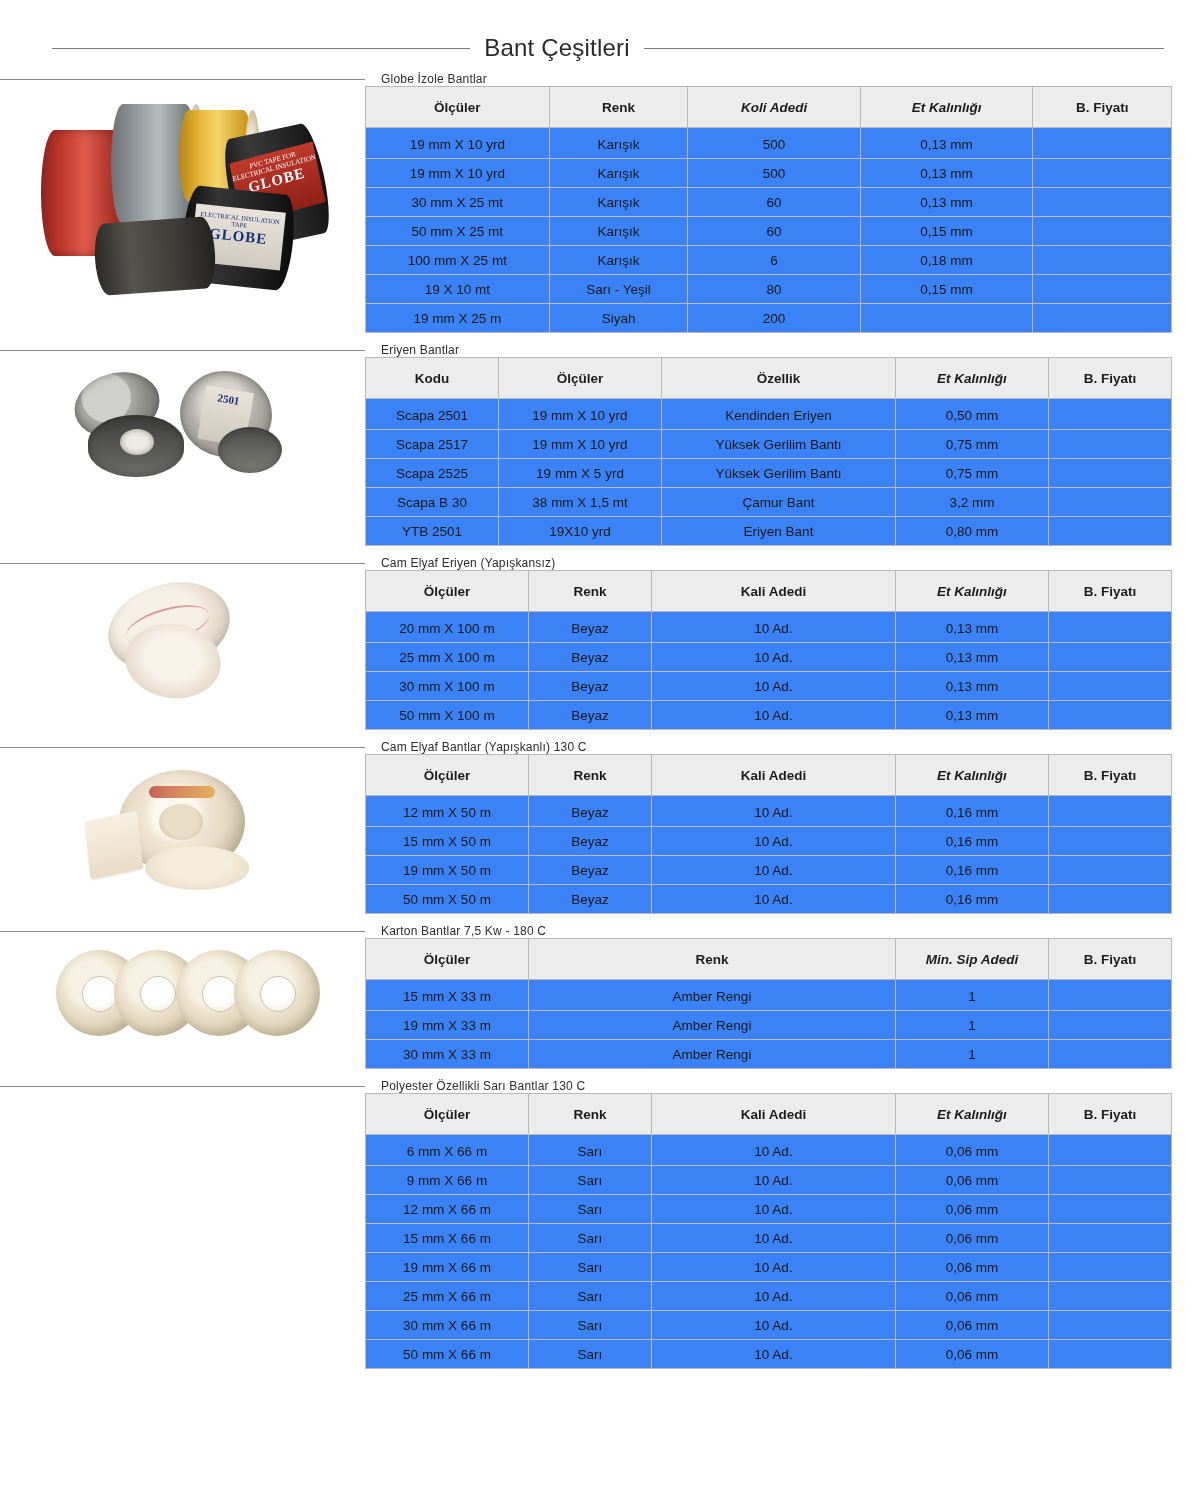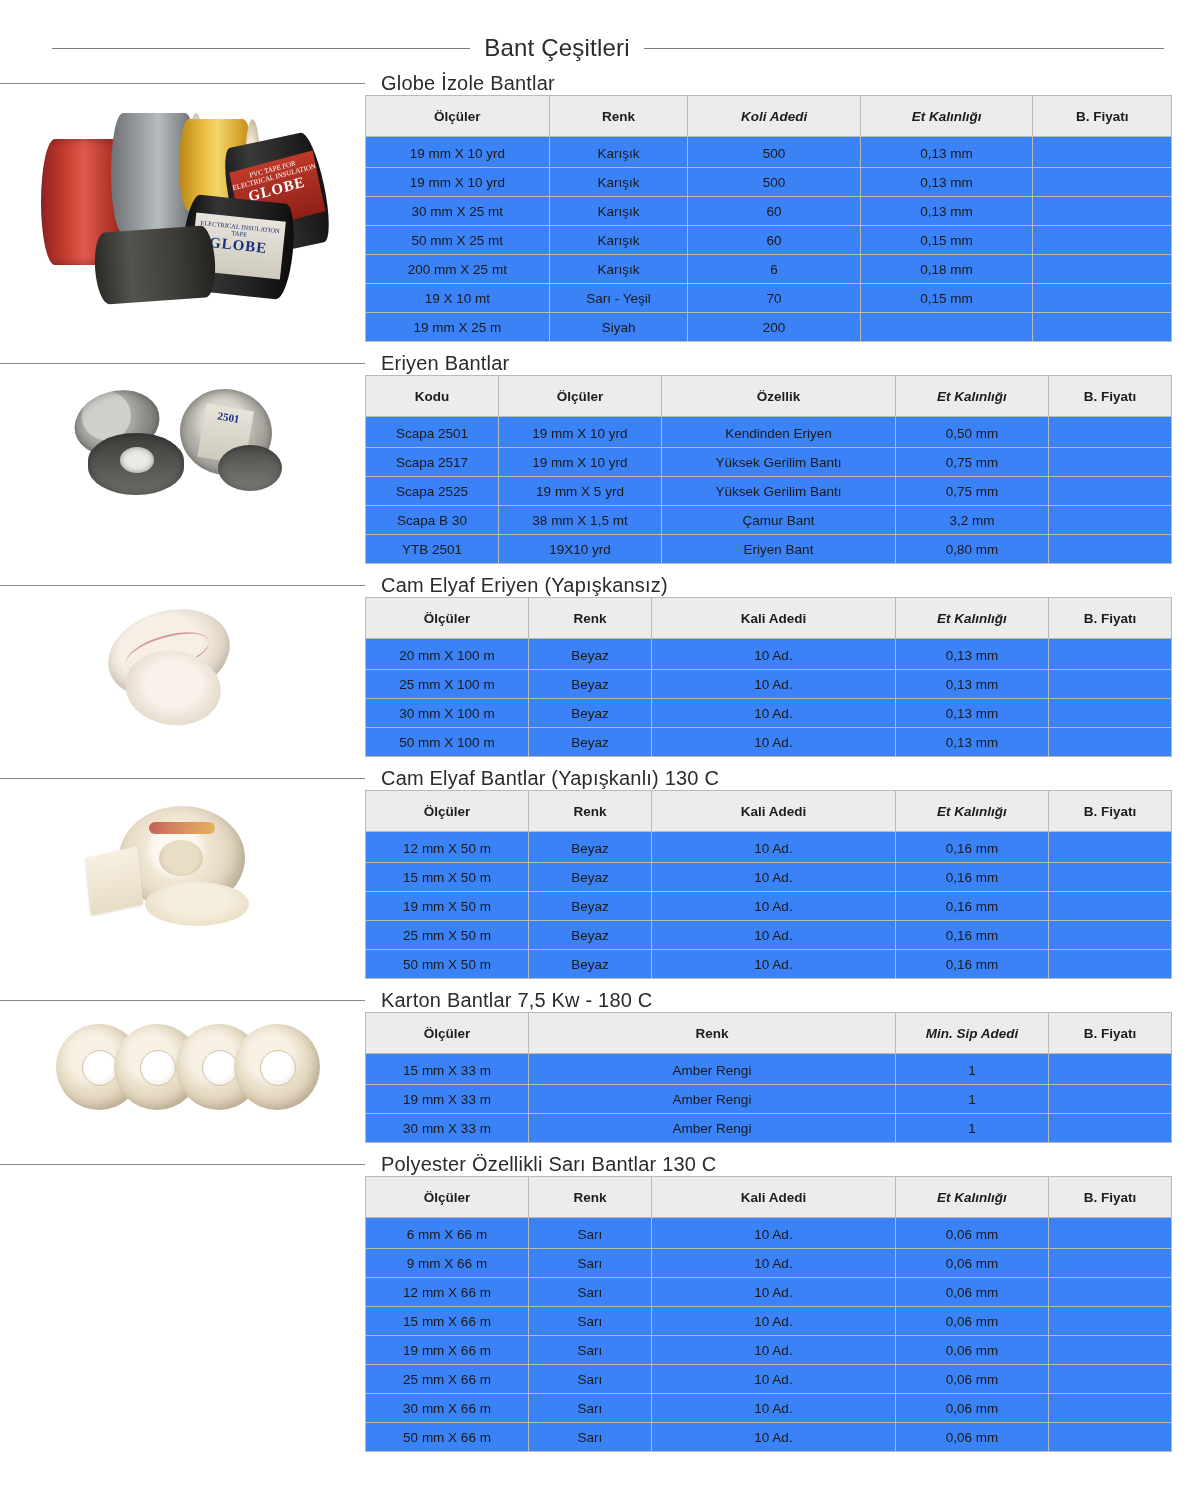--- a/index.html
+++ b/index.html
@@ -50,21 +50,21 @@
     gap: 16px;
     padding-left: 0;
   }
   .section-heading-row .lead-rule {
     height: 1px;
     background: #8a8a8a;
     width: 365px;
     flex: 0 0 365px;
   }
   .section-title {
-    font-size: 20px;
+    font-size: 12px;
     font-weight: 400;
     color: #2b2b2b;
     white-space: nowrap;
     letter-spacing: .2px;
   }
 
   .section-body {
     display: flex;
     align-items: flex-start;
   }
@@ -353,30 +353,30 @@
             <td class="price"></td>
           </tr>
           <tr>
             <td>50 mm X 25 mt</td>
             <td>Karışık</td>
             <td>60</td>
             <td>0,15 mm</td>
             <td class="price"></td>
           </tr>
           <tr>
-            <td>200 mm X 25 mt</td>
+            <td>100 mm X 25 mt</td>
             <td>Karışık</td>
             <td>6</td>
             <td>0,18 mm</td>
             <td class="price"></td>
           </tr>
           <tr>
             <td>19 X 10 mt</td>
             <td>Sarı - Yeşil</td>
-            <td>70</td>
+            <td>80</td>
             <td>0,15 mm</td>
             <td class="price"></td>
           </tr>
           <tr>
             <td>19 mm X 25 m</td>
             <td>Siyah</td>
             <td>200</td>
             <td></td>
             <td class="price"></td>
           </tr>
@@ -553,27 +553,20 @@
           </tr>
           <tr>
             <td>15 mm X 50 m</td>
             <td>Beyaz</td>
             <td>10 Ad.</td>
             <td>0,16 mm</td>
             <td class="price"></td>
           </tr>
           <tr>
             <td>19 mm X 50 m</td>
-            <td>Beyaz</td>
-            <td>10 Ad.</td>
-            <td>0,16 mm</td>
-            <td class="price"></td>
-          </tr>
-          <tr>
-            <td>25 mm X 50 m</td>
             <td>Beyaz</td>
             <td>10 Ad.</td>
             <td>0,16 mm</td>
             <td class="price"></td>
           </tr>
           <tr>
             <td>50 mm X 50 m</td>
             <td>Beyaz</td>
             <td>10 Ad.</td>
             <td>0,16 mm</td>

